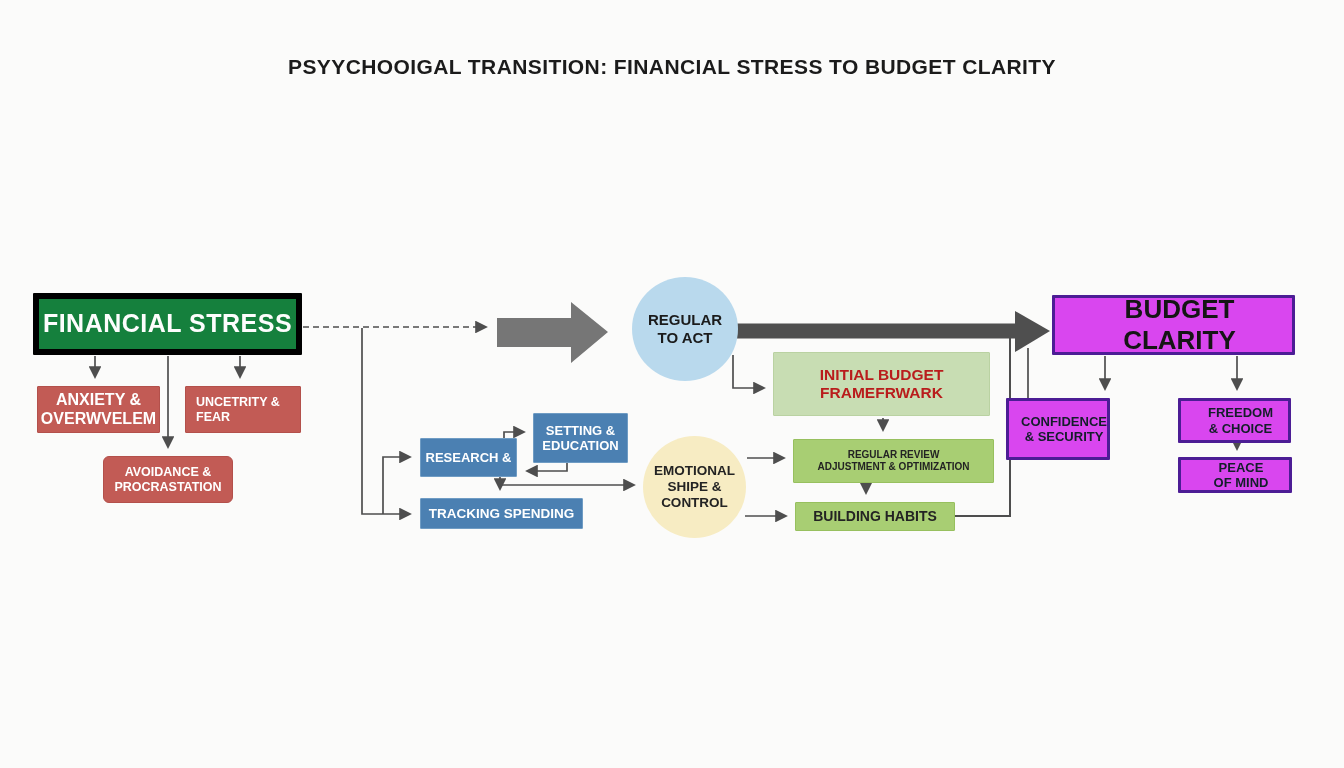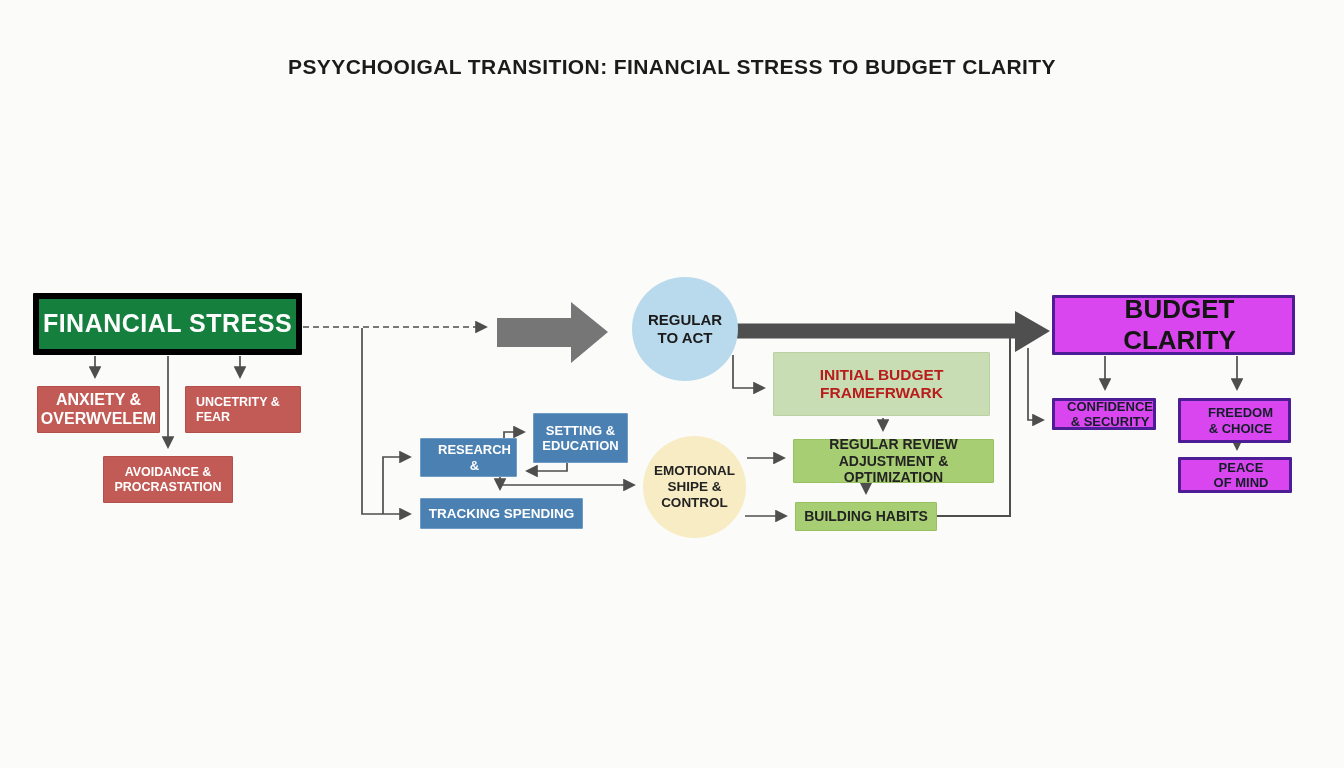--- a/index.html
+++ b/index.html
@@ -98,41 +98,41 @@
 
     <path d="M737,331 H1015" stroke="#4f4f4f" stroke-width="15" fill="none"></path>
     <polygon points="1015,311 1050,331 1015,352" fill="#4f4f4f"></polygon>
   </svg>
 
   <div class="node dark" style="left:33px;top:293px;width:269px;height:62px;font-size:25px;">FINANCIAL STRESS</div>
   <div class="node red" style="left:37px;top:386px;width:123px;height:47px;font-size:16px;">ANXIETY &amp;
 OVERWVELEM</div>
   <div class="node red align-left" style="left:185px;top:386px;width:116px;height:47px;font-size:12.5px;">UNCETRITY &amp;
 FEAR</div>
-  <div class="node red" style="left:103px;top:456px;width:130px;height:47px;font-size:12.5px;">AVOIDANCE &amp;
+  <div class="node red" style="left:103px;top:456px;width:130px;height:47px;font-size:12.5px;border-radius:6px;">AVOIDANCE &amp;
 PROCRASTATION</div>
 
-  <div class="node steel" style="left:420px;top:438px;width:97px;height:39px;font-size:13px;padding-left:12px;">RESEARCH &amp;</div>
+  <div class="node steel" style="left:420px;top:438px;width:97px;height:39px;font-size:13px;">RESEARCH &amp;</div>
   <div class="node steel" style="left:533px;top:413px;width:95px;height:50px;font-size:13px;">SETTING &amp;
 EDUCATION</div>
   <div class="node steel" style="left:420px;top:498px;width:163px;height:31px;font-size:13.5px;">TRACKING SPENDING</div>
 
   <div class="node circle blue" style="left:632px;top:277px;width:106px;height:104px;font-size:15px;">REGULAR
 TO ACT</div>
   <div class="node circle yellow" style="left:643px;top:436px;width:103px;height:102px;font-size:13.5px;">EMOTIONAL
 SHIPE &amp;
 CONTROL</div>
 
   <div class="node greenlight" style="left:773px;top:352px;width:217px;height:64px;font-size:15.5px;">INITIAL BUDGET
 FRAMEFRWARK</div>
-  <div class="node green" style="left:793px;top:439px;width:201px;height:44px;font-size:14px;">REGULAR REVIEW
+  <div class="node green" style="left:793px;top:439px;width:201px;height:44px;font-size:10px;">REGULAR REVIEW
 ADJUSTMENT &amp; OPTIMIZATION</div>
-  <div class="node green" style="left:795px;top:502px;width:142px;height:29px;font-size:14px;">BUILDING HABITS</div>
+  <div class="node green" style="left:795px;top:502px;width:160px;height:29px;font-size:14px;">BUILDING HABITS</div>
 
   <div class="node bluelight" style="left:1052px;top:295px;width:243px;height:60px;font-size:26px;color:#151515;">BUDGET CLARITY</div>
-  <div class="node bluelight" style="left:1052px;top:398px;width:104px;height:32px;font-size:13px;">CONFIDENCE
+  <div class="node bluelight" style="left:1006px;top:398px;width:104px;height:62px;font-size:13px;">CONFIDENCE
 &amp; SECURITY</div>
   <div class="node bluelight" style="left:1178px;top:398px;width:113px;height:45px;font-size:13px;">FREEDOM
 &amp; CHOICE</div>
   <div class="node bluelight" style="left:1178px;top:457px;width:114px;height:36px;font-size:13px;">PEACE
 OF MIND</div>
 
 </div>
 
 </body></html>

